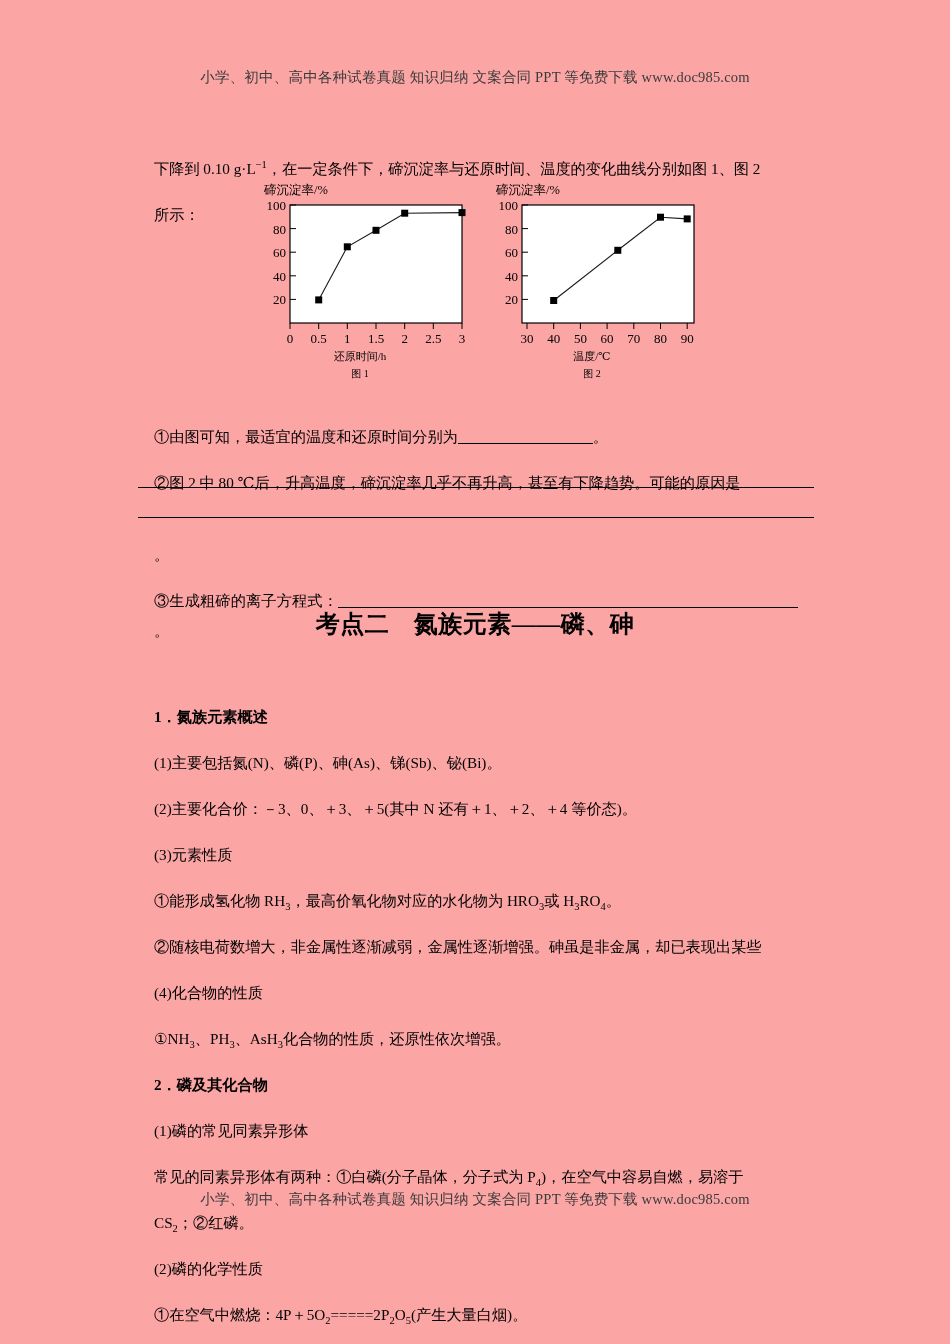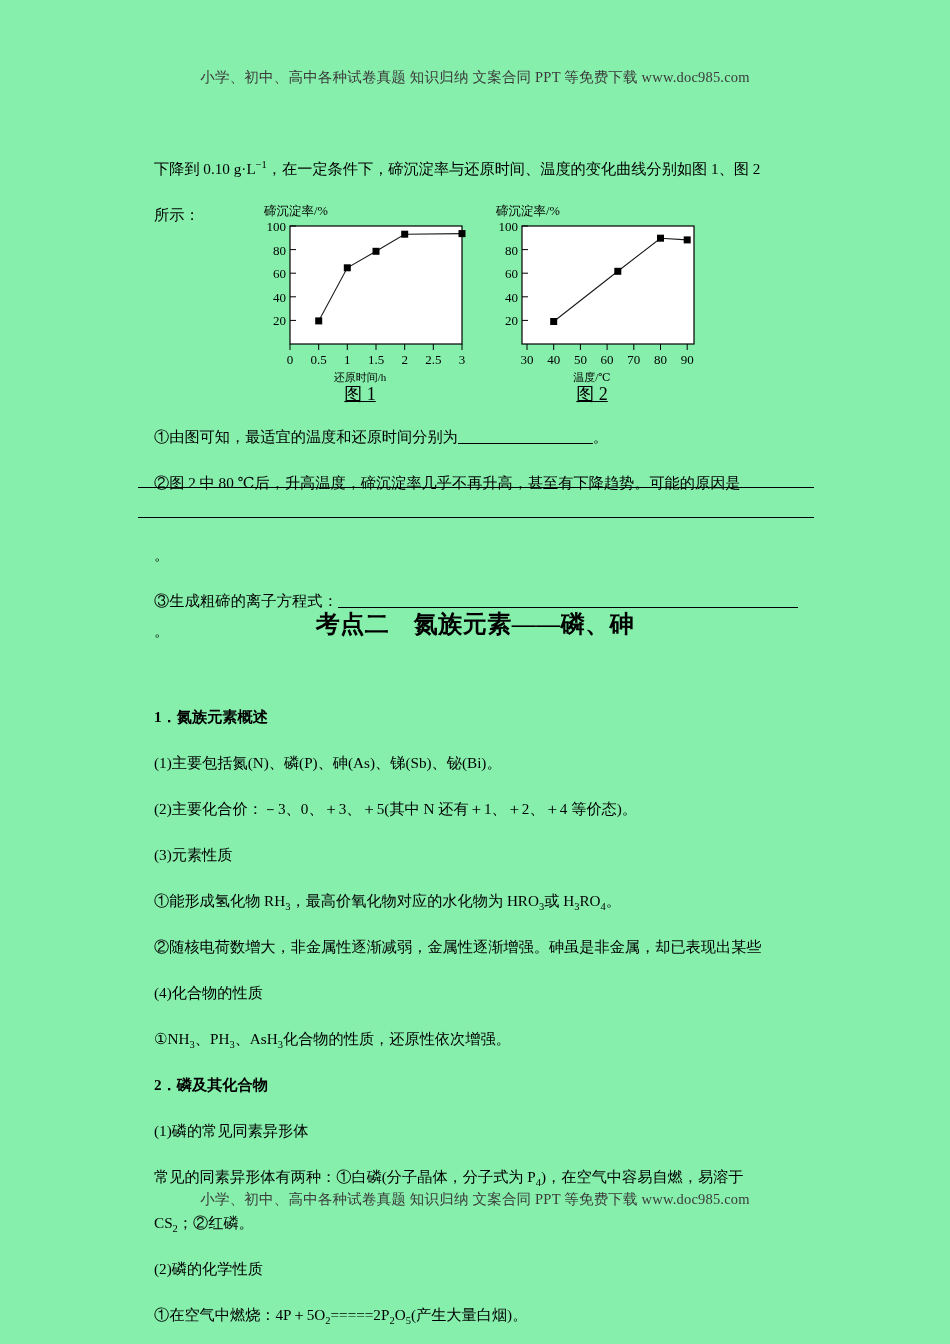--- a/index.html
+++ b/index.html
@@ -8,21 +8,21 @@
     background: #ffffff;
   }
   body {
     font-family: "Liberation Serif", "DejaVu Serif", serif;
     color: #000000;
   }
   .page {
     position: relative;
     width: 950px;
     height: 1344px;
-    background: #86efac;
+    background: #fca5a5;
     overflow: hidden;
     box-sizing: border-box;
   }
   .watermark {
     position: absolute;
     left: 0;
     right: 0;
     text-align: center;
     font-size: 14.5px;
     color: #3b3b3b;
@@ -63,21 +63,21 @@
     border: 0;
     border-top: 1px solid #000;
     margin: 0;
     height: 0;
   }
 
   
   .charts-row {
     position: absolute;
     left: 138px;
-    top: 204px;
+    top: 183px;
     width: 676px;
     height: 192px;
   }
   .chart-wrap {
     position: absolute;
     top: 0;
   }
   .chart-1 { left: 114px; }
   .chart-2 { left: 346px; }
 
@@ -92,24 +92,23 @@
     display: block;
   }
   .chart-xlabel {
     text-align: center;
     font-size: 11px;
     line-height: 18px;
     white-space: nowrap;
   }
   .chart-caption {
     text-align: center;
-    font-size: 18px;
+    font-size: 10px;
     line-height: 17px;
     white-space: nowrap;
-    text-decoration: underline;
   }
   .tick-text {
     font-family: "Liberation Serif", serif;
     font-size: 13px;
     fill: #000;
   }
 
   h2.section-heading {
     position: absolute;
     left: 0;

